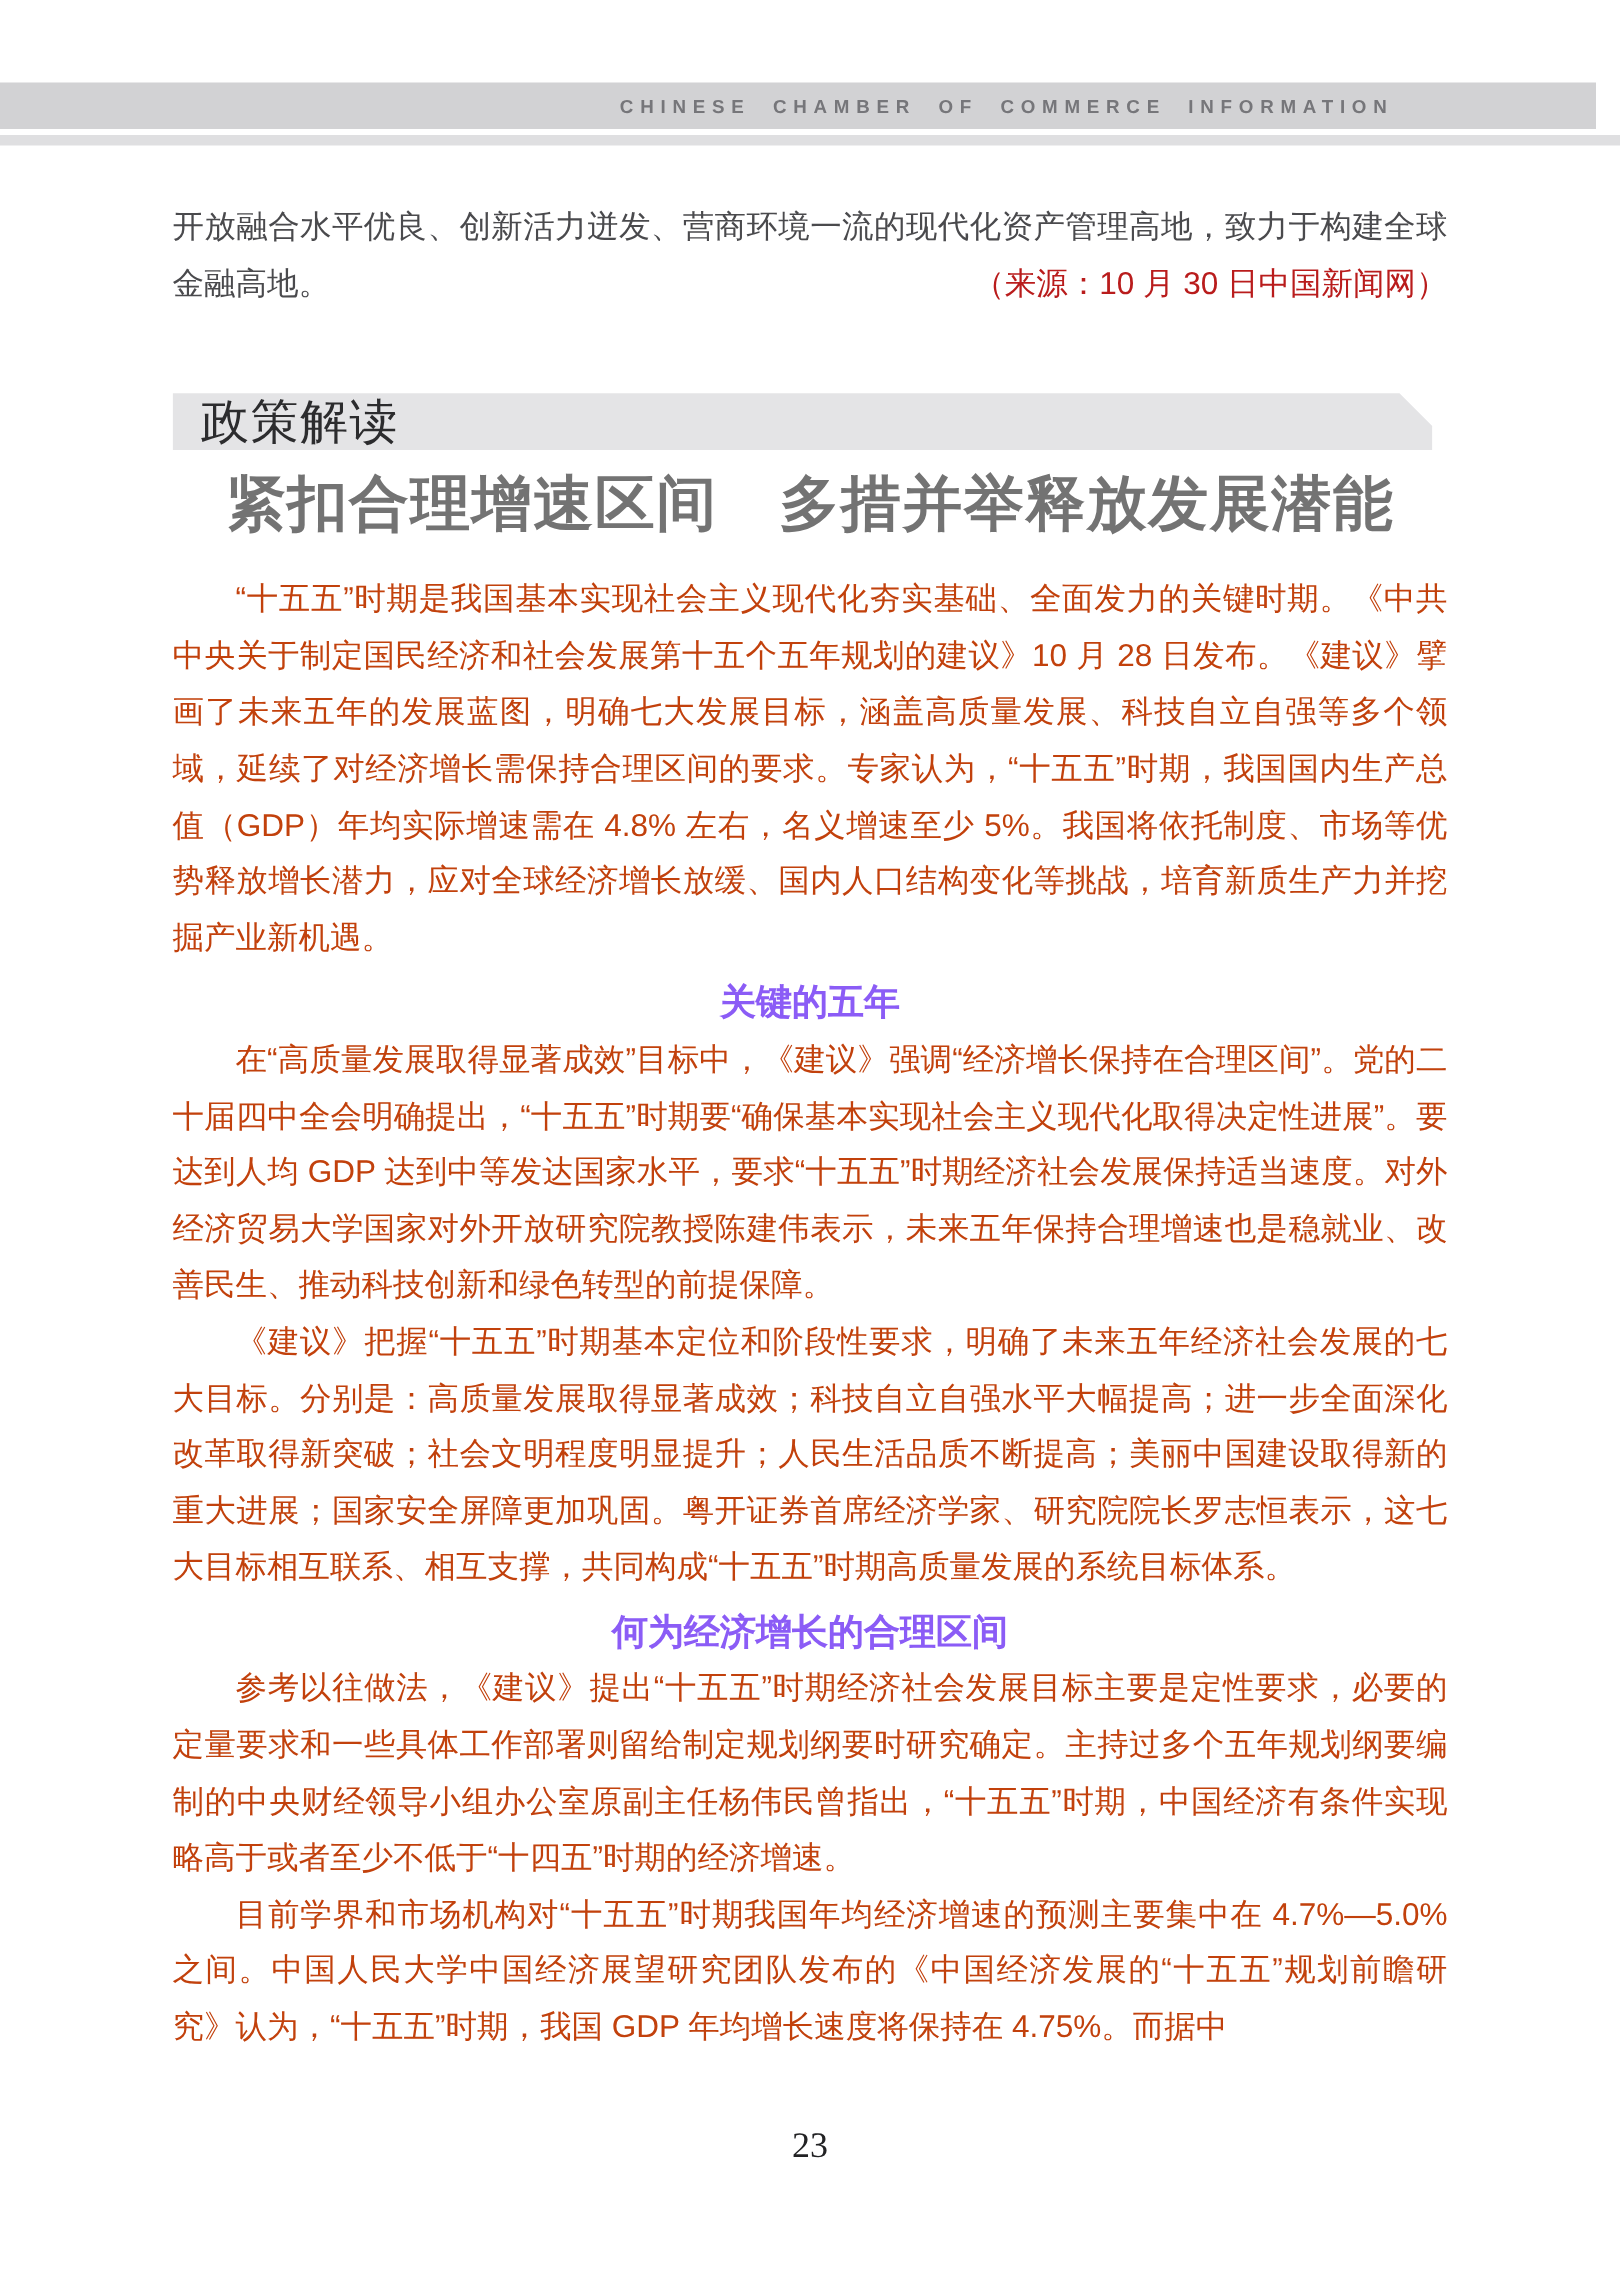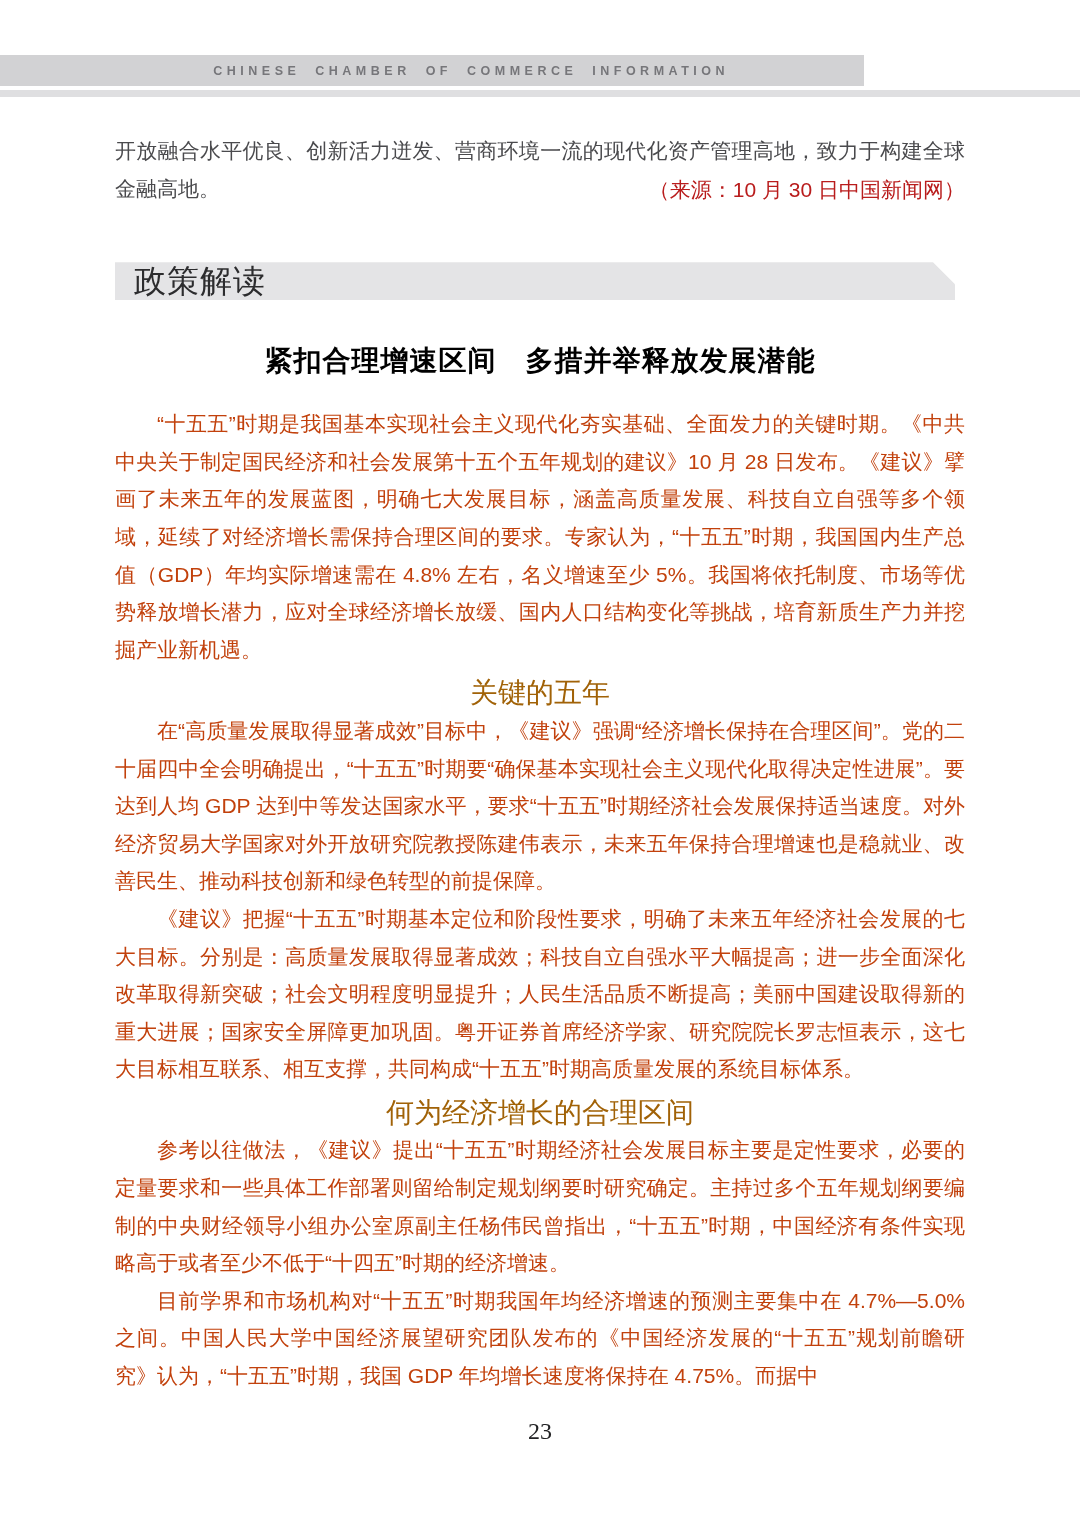--- a/index.html
+++ b/index.html
@@ -10,21 +10,21 @@
     width: 1080px;
     height: 1525px;
     background: #ffffff;
     overflow: hidden;
     font-family: "Liberation Sans", "DejaVu Sans", sans-serif;
   }
 
   
   .header-band {
     margin-top: 55px;
-    width: 864px;
+    width: 1064px;
     height: 31px;
     background: #d2d2d4;
     display: flex;
     align-items: center;
     justify-content: flex-end;
     padding-right: 135px;
   }
   .header-band span {
     font-size: 12.5px;
     font-weight: bold;
@@ -80,47 +80,47 @@
     font-family: "Liberation Serif", "DejaVu Serif", serif;
     font-size: 32px;
     line-height: 38px;
     color: #2c2c2e;
     padding-left: 19px;
     letter-spacing: 1px;
   }
 
   
   .article-title {
-    margin: 38px 0 0 0;
+    margin: 14px 0 0 0;
     height: 45px;
     line-height: 45px;
     text-align: center;
-    font-size: 28px;
+    font-size: 40px;
     font-weight: bold;
-    color: #000000;
+    color: #737373;
     letter-spacing: 1px;
   }
 
   .article-body { margin-top: 22px; }
   .article-body p {
     margin: 0;
     font-size: 21px;
     line-height: 37.6px;
     text-align: justify;
     text-justify: inter-ideograph;
     text-indent: 2em;
     color: #c2410c;
   }
   .article-body h2 {
     margin: 6px 0 0 0;
-    font-size: 28px;
+    font-size: 24px;
     line-height: 37.6px;
-    font-weight: normal;
+    font-weight: bold;
     text-align: center;
-    color: #a16207;
+    color: #8b5cf6;
   }
 
   
   .page-footer {
     position: absolute;
     top: 1418px;
     left: 0;
     width: 1080px;
     text-align: center;
   }

